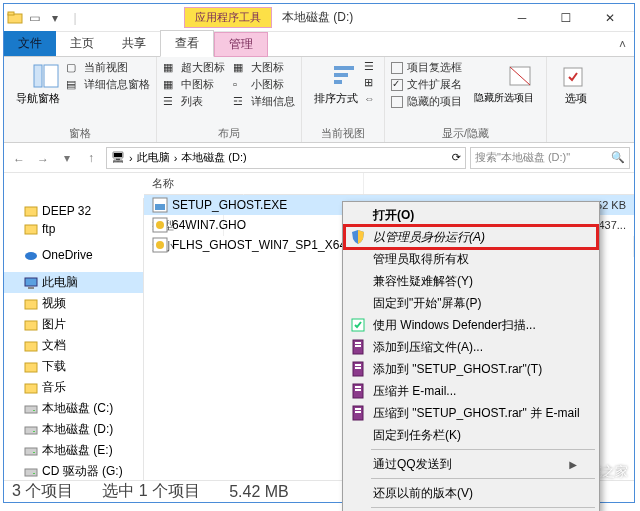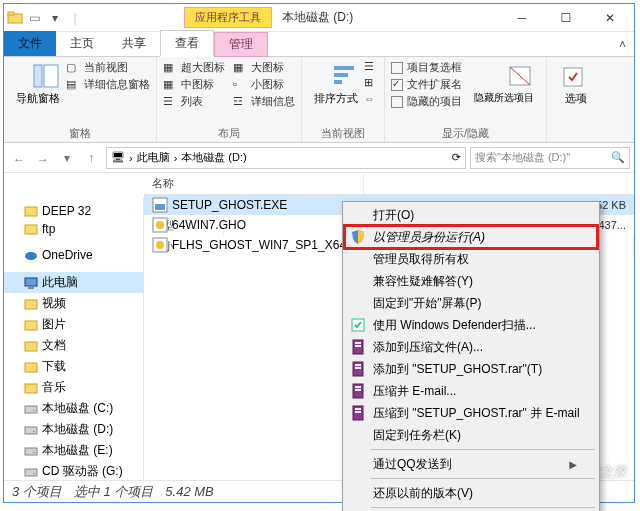--- a/index.html
+++ b/index.html
@@ -36,28 +36,28 @@
 .tree .item { display:flex; align-items:center; gap:4px; padding:2px 4px 2px 20px; white-space:nowrap; }
 .tree .item.sel { background:#cde8ff; }
 .tree .sep { height:8px; }
 .files { flex:1; display:flex; flex-direction:column; }
 .cols { display:flex; height:22px; border-bottom:1px solid #e5e5e5; font-size:11px; color:#444;flex-direction:column; }
 .cols div { padding:3px 8px; border-right:1px solid #eee; }
 .filelist .row { display:flex; align-items:center; height:20px; font-size:12px; padding-left:8px; gap:4px; }
 .filelist .row.sel { background:#cde8ff; }
 .filelist .name { width:200px; white-space:nowrap; overflow:hidden; }
 .filelist .size { margin-left:auto; margin-right:8px; font-size:11px; color:#333; }
-.status { height:22px; border-top:1px solid #e5e5e5; display:flex; align-items:center; padding:0 8px; gap:12px; font-size:13px; color:#444;font-style:italic; }
+.status { height:22px; border-top:1px solid #e5e5e5; display:flex; align-items:center; padding:0 8px; gap:29px; font-size:16px; color:#444; }
 .ctxmenu { position:absolute; left:342px; top:201px; width:258px; background:#f0f0f0; border:1px solid #a0a0a0; box-shadow:3px 3px 6px rgba(0,0,0,.3); padding:2px; z-index:10; }
 .ctxmenu .mi { display:flex; align-items:center; height:22px; padding:0 20px 0 28px; position:relative; font-size:12px; white-space:nowrap; }
 .ctxmenu .mi .mico { position:absolute; left:4px; width:18px; height:18px; display:flex; align-items:center; justify-content:center; }
 .ctxmenu .mi .arrow { margin-left:auto; color:#555; font-size:10px; }
 .ctxmenu .sep { height:1px; background:#c0c0c0; margin:3px 2px 3px 26px; }
 .ctxmenu .hl { outline:3px solid #e02020; outline-offset:-1px;font-style:italic; }
-.ctxmenu .bold { font-weight:normal; }
+.ctxmenu .bold { font-weight:bold; }
 .watermark { position:absolute; right:12px; bottom:28px; color:#fff; font-size:13px; opacity:.85; text-shadow:0 0 3px rgba(0,0,0,.6); display:flex; align-items:center; gap:4px; pointer-events:none; }
 .cb { width:12px; height:12px; border:1px solid #888; display:inline-block; }
 .cb.ck::after { content:"✓"; font-size:10px; position:relative; top:-3px; left:0; color:#333; }
 </style>
 </head>
 <body>
 
 <div class="window">
 
   <div class="titlebar">

